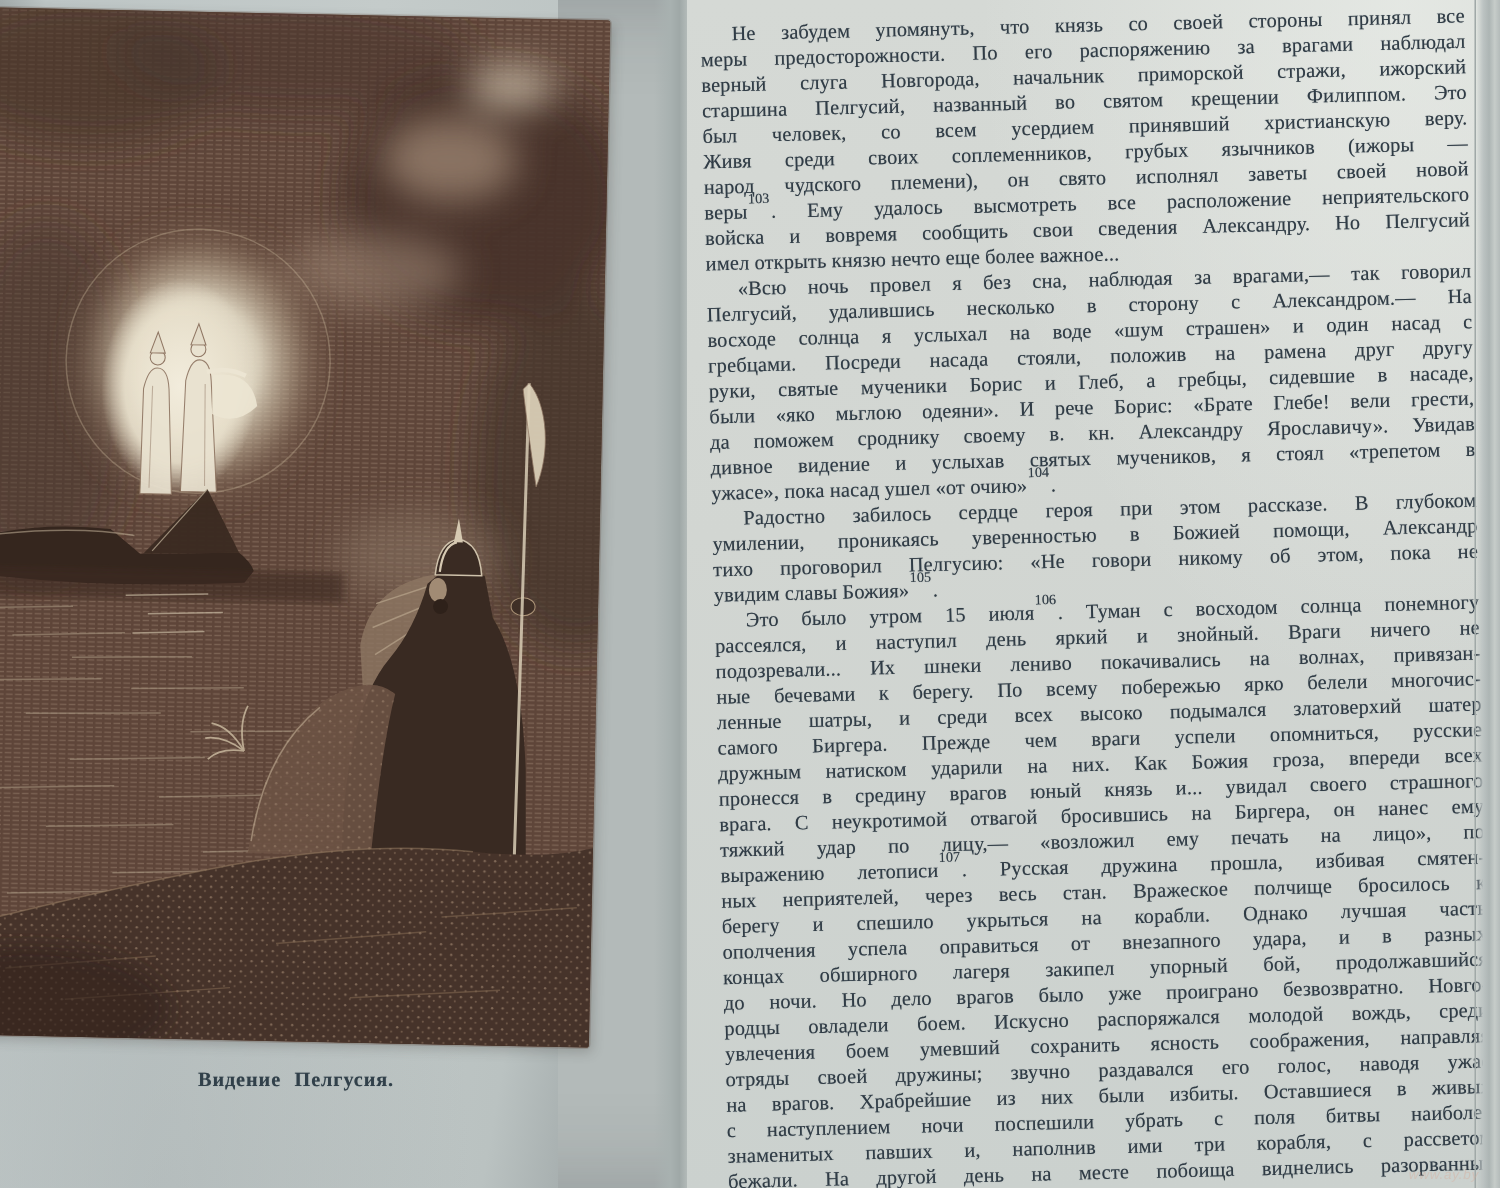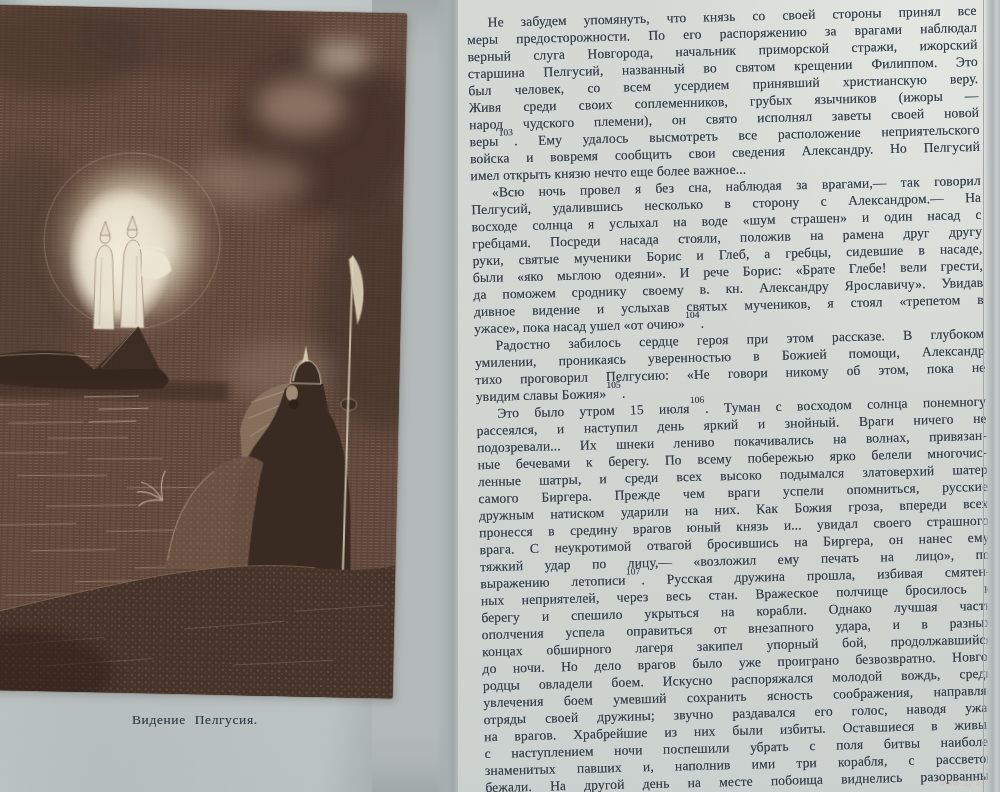--- a/index.html
+++ b/index.html
@@ -11,20 +11,21 @@
   #photo{
     position:relative;width:1000px;height:792px;overflow:hidden;
     box-shadow:inset 0 0 60px rgba(40,45,50,.25);
   }
   
   #left-page{
     position:absolute;left:0;top:0;width:372px;height:792px;
     background:
       radial-gradient(ellipse at 30% 105%, rgba(150,160,162,.35), transparent 55%),
       linear-gradient(100deg,#a2aaaa 0%,#bdc5c5 6%,#c4cbca 50%,#bac2c1 90%,#a8b0b0 100%);
+    font-weight: bold;
   }
   #engraving{
     position:absolute;left:-3px;top:5px;width:410px;height:685px;
     transform:rotate(1.2deg);transform-origin:0 0;
     box-shadow:0 0 0 1px rgba(90,70,60,.25), 2px 3px 8px rgba(60,55,50,.25);
     background:#5e4539;overflow:hidden;border-radius:2px;
   }
   #engraving svg{display:block;}
   #caption{
     position:absolute;left:132px;top:712px;

